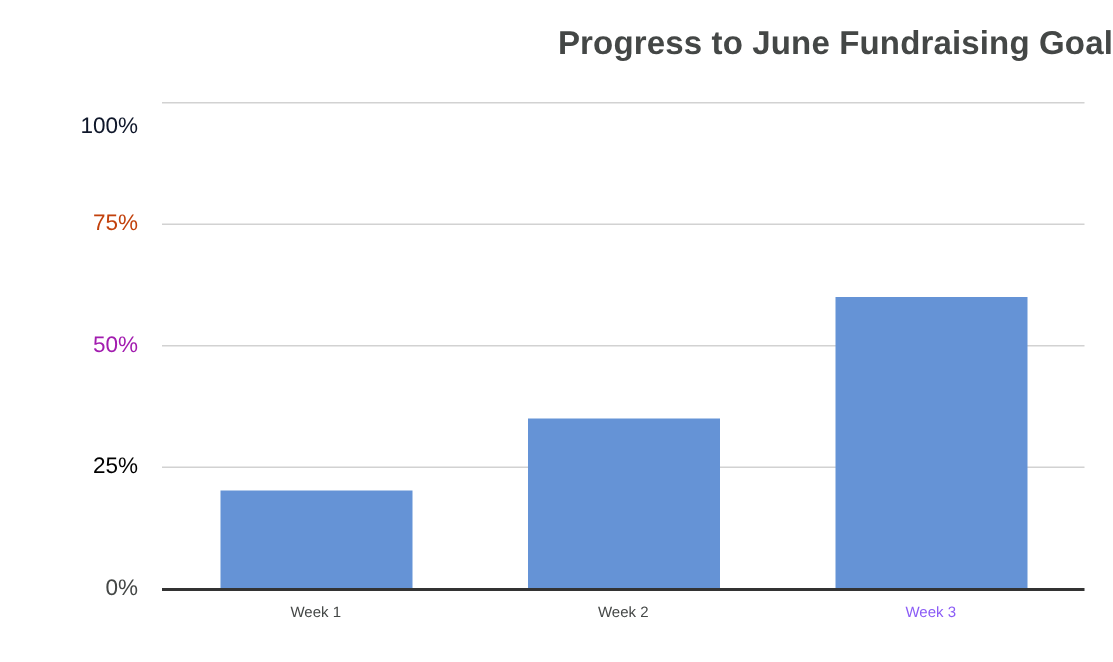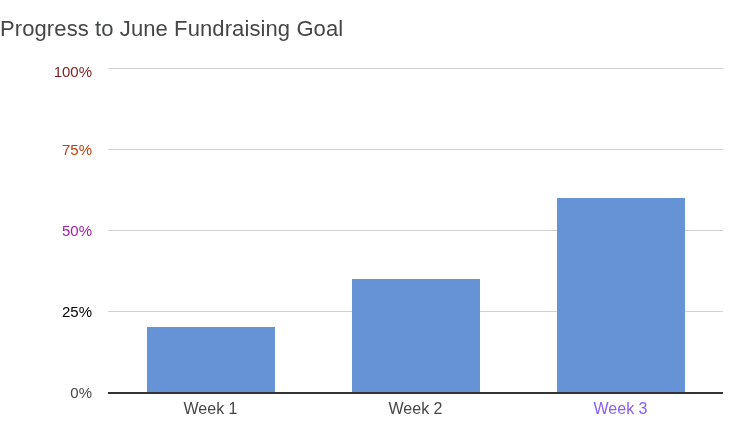--- a/index.html
+++ b/index.html
@@ -20,25 +20,25 @@
     height: 441px;
     background: #ffffff;
   }
 
   
   .chart-title {
     position: absolute;
     left: 0;
     top: 15px;
     width: 742px;
-    text-align: left;
+    text-align: right;
     font-size: 22px;
     line-height: 28px;
     color: #444746;
-    font-weight: 400;
+    font-weight: 700;
     letter-spacing: 0.1px;
     white-space: nowrap;
   }
 
   
   
   .plot-area {
     position: absolute;
     left: 108px;
     top: 68px;
@@ -103,39 +103,39 @@
     position: absolute;
     left: 108px;
     top: 398px;
     width: 615px;
     height: 28px;
   }
   .x-axis .tick {
     position: absolute;
     top: 0;
     text-align: center;
-    font-size: 16px;
+    font-size: 10px;
     line-height: 22px;
     color: #444746;
     white-space: nowrap;
   }
 </style>
 </head>
 <body>
 
 <div id="chart-root" style="background: rgb(255, 255, 255);">
 
   <div class="chart-title" style="color: rgb(68, 71, 70);">Progress to June Fundraising Goal</div>
 
   <div class="y-axis">
     <div class="tick" style="top: 324px; color: rgb(68, 71, 70);">0%</div>
     <div class="tick" style="top: 243px; color: #000000;">25%</div>
     <div class="tick" style="top: 162px; color: #a21caf;">50%</div>
     <div class="tick" style="top: 81px; color: #c2410c;">75%</div>
-    <div class="tick" style="top: 3px; color: #7f1d1d;">100%</div>
+    <div class="tick" style="top: 16px; color: #0f172a;">100%</div>
   </div>
 
   <div class="plot-area">
     <div class="gridline" style="top: 0px; background: rgb(210, 210, 210);"></div>
     <div class="gridline" style="top: 81px; background: rgb(210, 210, 210);"></div>
     <div class="gridline" style="top: 162px; background: rgb(210, 210, 210);"></div>
     <div class="gridline" style="top: 243px; background: rgb(210, 210, 210);"></div>
     <div class="gridline baseline" style="top: 324px; background: rgb(51, 51, 51);"></div>
   </div>
 

